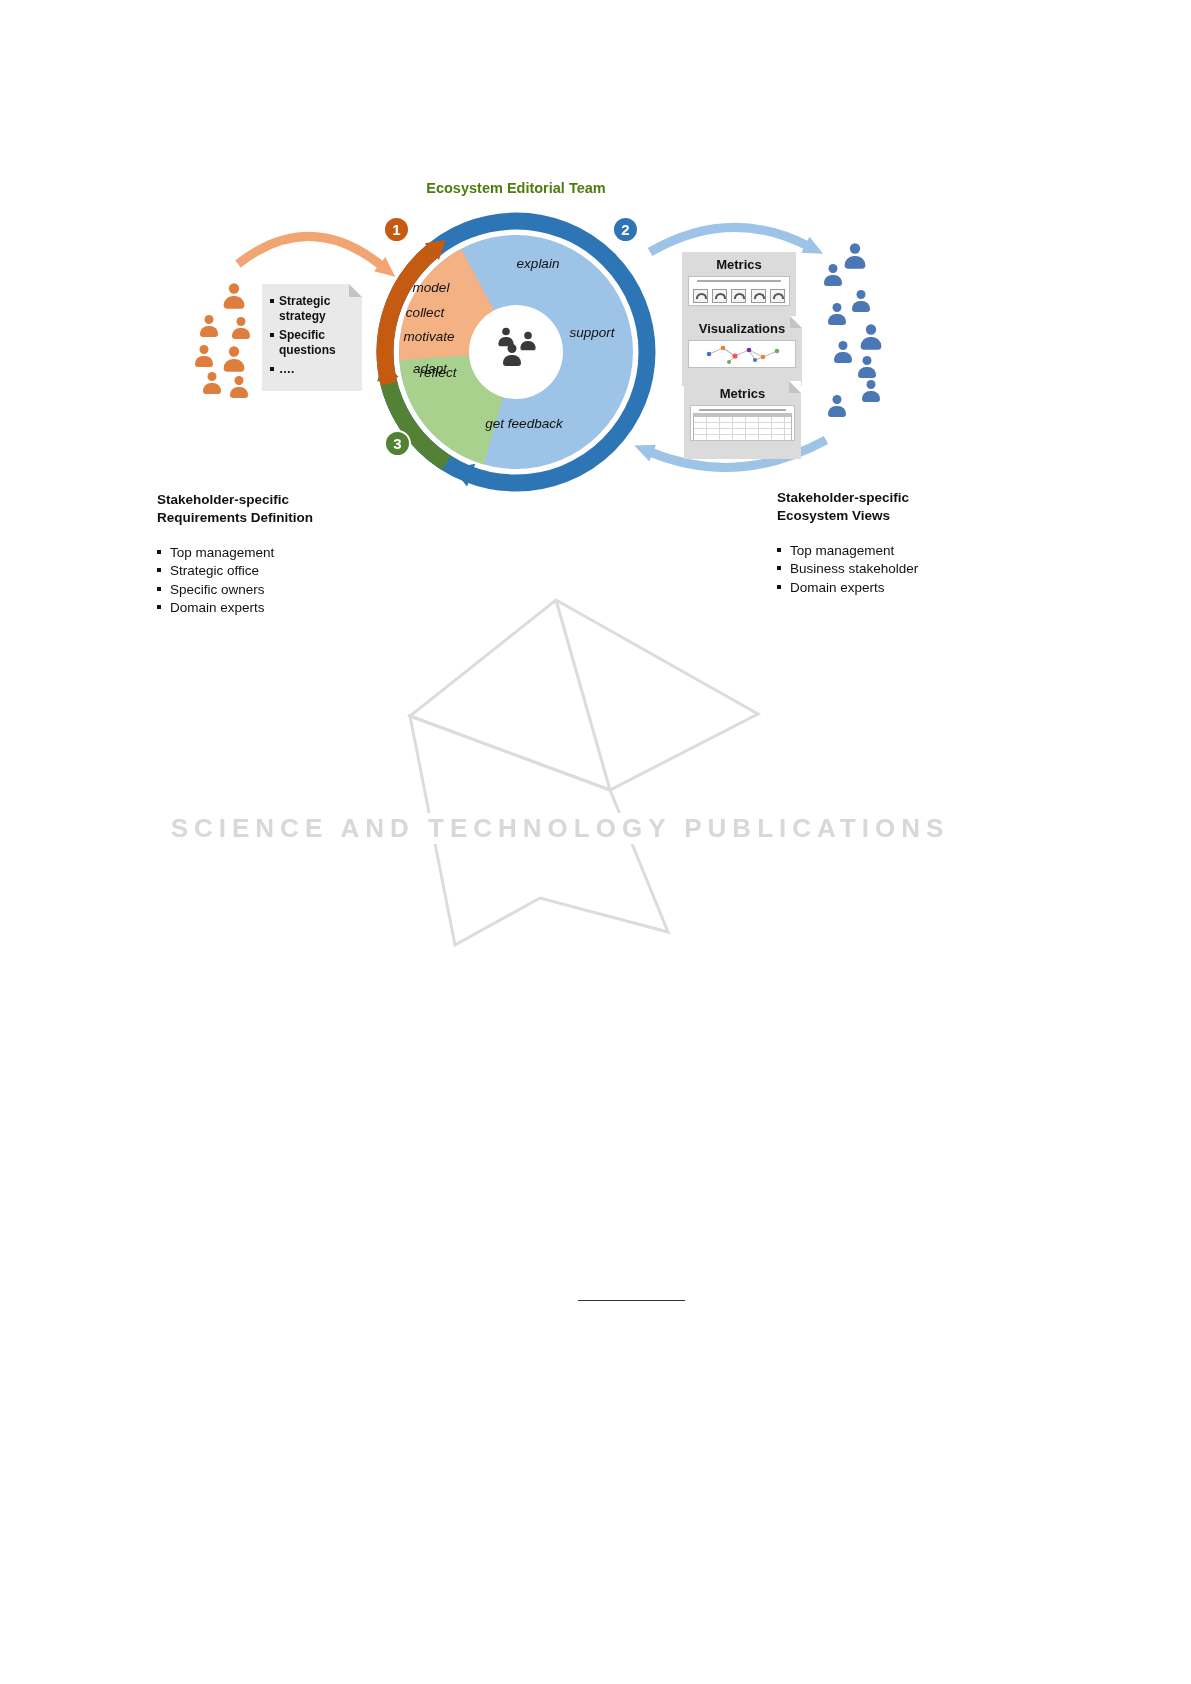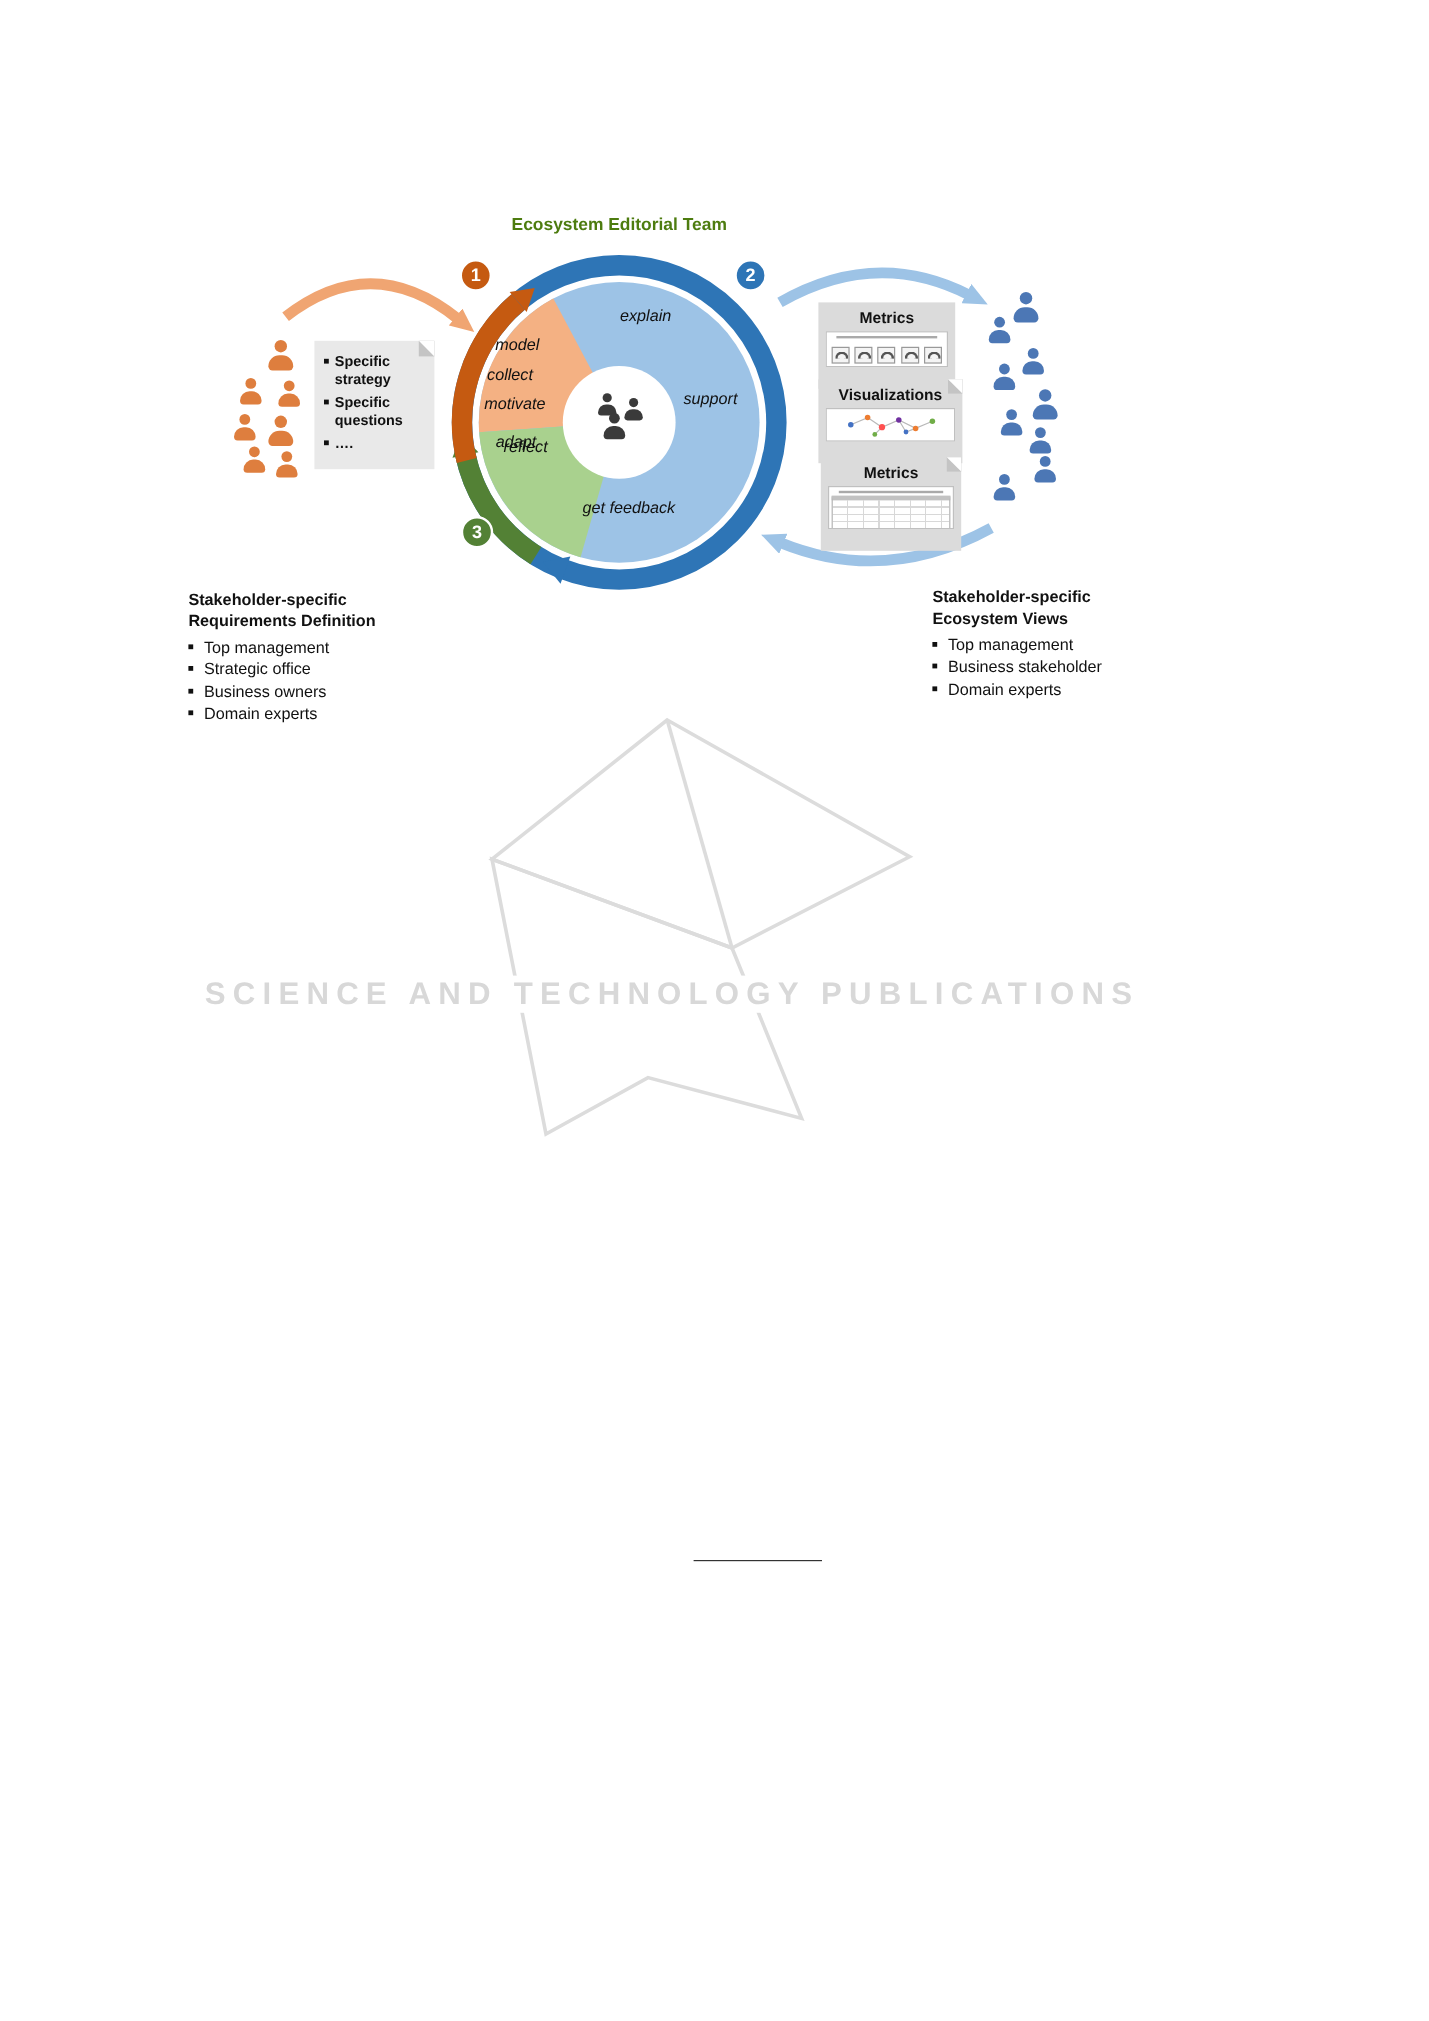--- a/index.html
+++ b/index.html
@@ -56,21 +56,21 @@
   .gauge{width:15px;height:14px;border:1px solid #999;background:#f4f4f4;position:relative;box-sizing:border-box;}
   .gauge::before{content:'';position:absolute;left:2px;top:3px;width:7px;height:4px;
                  border:2px solid #555;border-bottom:none;border-radius:8px 8px 0 0;}
   .mini-table{height:26px;margin:2px;border:1px solid #b5b5b5;border-top:4px solid #c2c2c2;background-color:#fff;
     background-image:repeating-linear-gradient(to right,transparent 0 12px,#d8d8d8 12px 13px),
                      repeating-linear-gradient(to bottom,transparent 0 5px,#d8d8d8 5px 6px);}
 
   
   .stake{position:absolute;font-size:13.5px;color:#111;}
   .stake .h{font-weight:bold;line-height:1.3;}
-  .stake .items{margin-top:5px;}
+  .stake .items{margin-top:18px;}
   .stake .row{display:flex;gap:9px;line-height:1.35;align-items:flex-start;}
   .stake .sq{margin-top:6px;}
 
   
   .wm-word{position:absolute;left:140px;top:708px;width:840px;text-align:center;font-weight:bold;
            font-size:97px;letter-spacing:13px;color:#d8d8d8;background:#fff;line-height:1;}
   .wm-tag{position:absolute;left:140px;top:813px;width:840px;text-align:center;font-weight:bold;
           font-size:26px;letter-spacing:6px;color:#d8d8d8;background:#fff;}
 
   
@@ -147,21 +147,21 @@
   <span class="person orange" style="left:200px;top:315px;"></span>
   <span class="person orange" style="left:232px;top:317px;"></span>
   <span class="person orange" style="left:195px;top:345px;"></span>
   <span class="person orange s115" style="left:225px;top:348px;"></span>
   <span class="person orange" style="left:203px;top:372px;"></span>
   <span class="person orange" style="left:230px;top:376px;"></span>
 
   <div class="note">
     <div class="note-row">
       <span class="sq"></span>
-      <span>Specific strategy</span>
+      <span>Strategic strategy</span>
     </div>
     <div class="note-row">
       <span class="sq"></span>
       <span>Specific questions</span>
     </div>
     <div class="note-row">
       <span class="sq"></span>
       <span>….</span>
     </div>
   </div>
@@ -222,21 +222,21 @@
       <div class="row">
           <span class="sq"></span>
           <span>Top management</span>
         </div>
       <div class="row">
           <span class="sq"></span>
           <span>Strategic office</span>
         </div>
       <div class="row">
           <span class="sq"></span>
-          <span>Business owners</span>
+          <span>Specific owners</span>
         </div>
       <div class="row">
           <span class="sq"></span>
           <span>Domain experts</span>
         </div>
     </div>
   </div>
 
   <div class="stake" style="left:777px;top:489px;">
     <div class="h">Stakeholder-specific</div>

